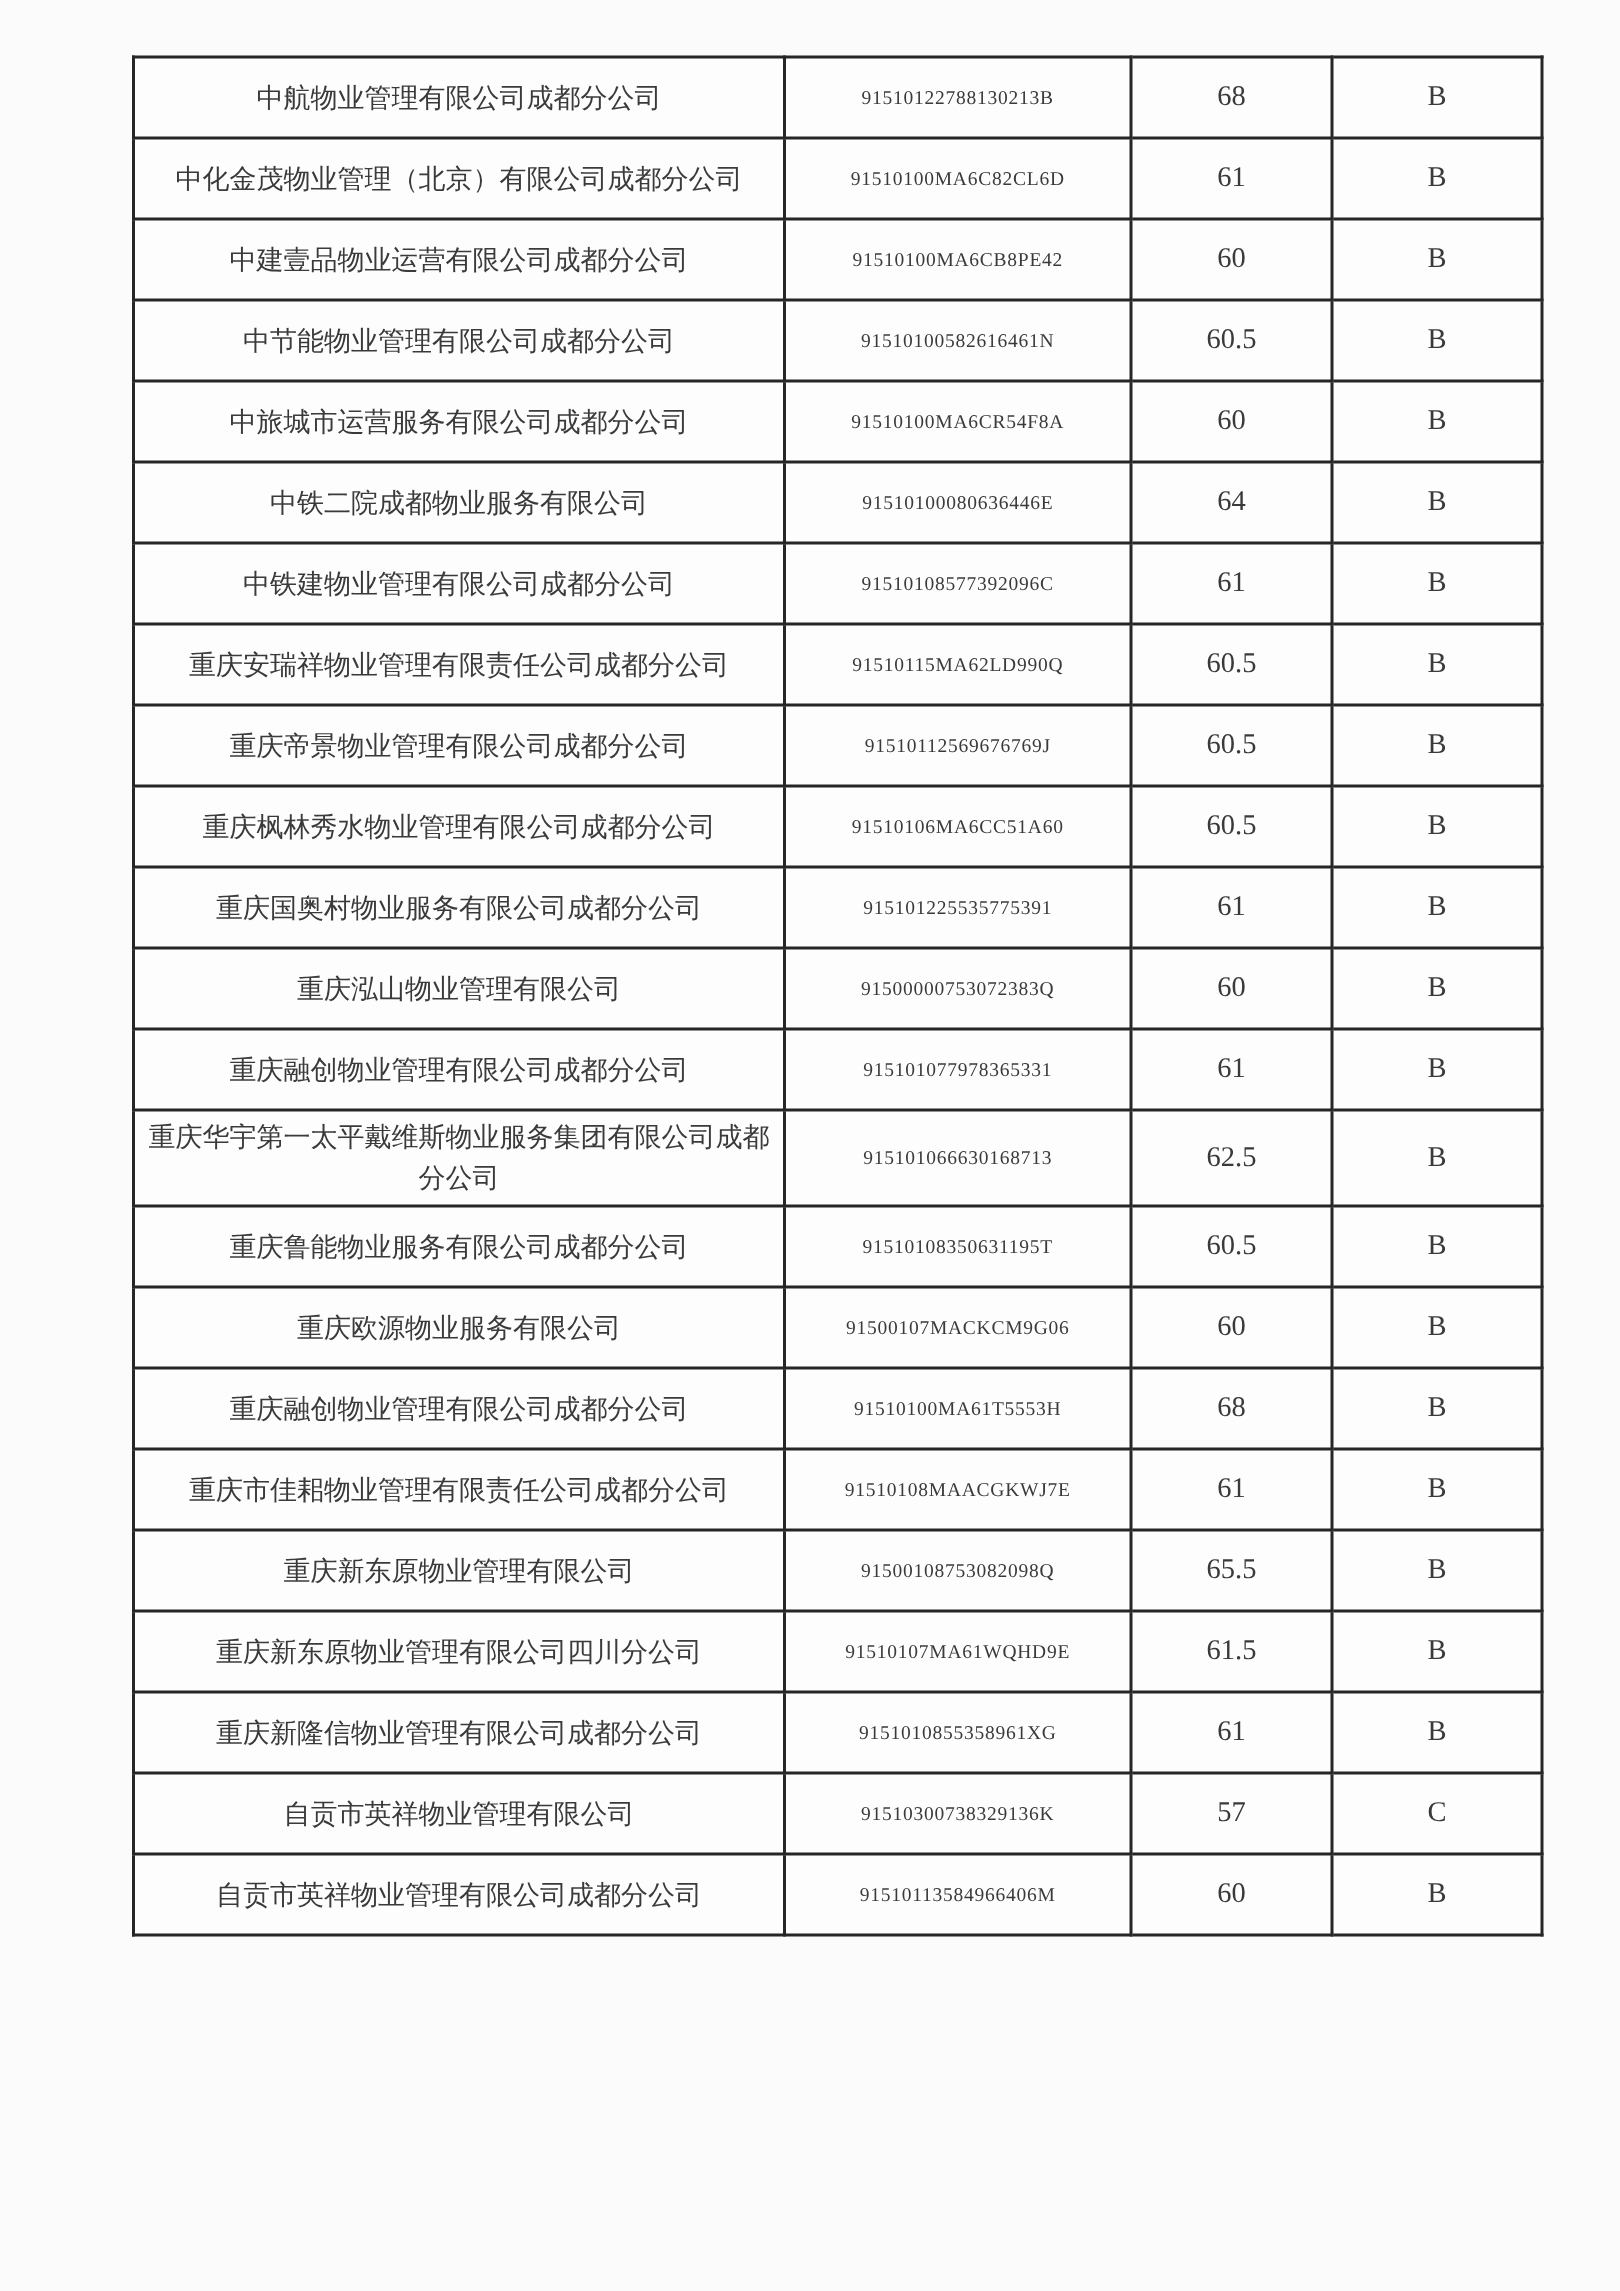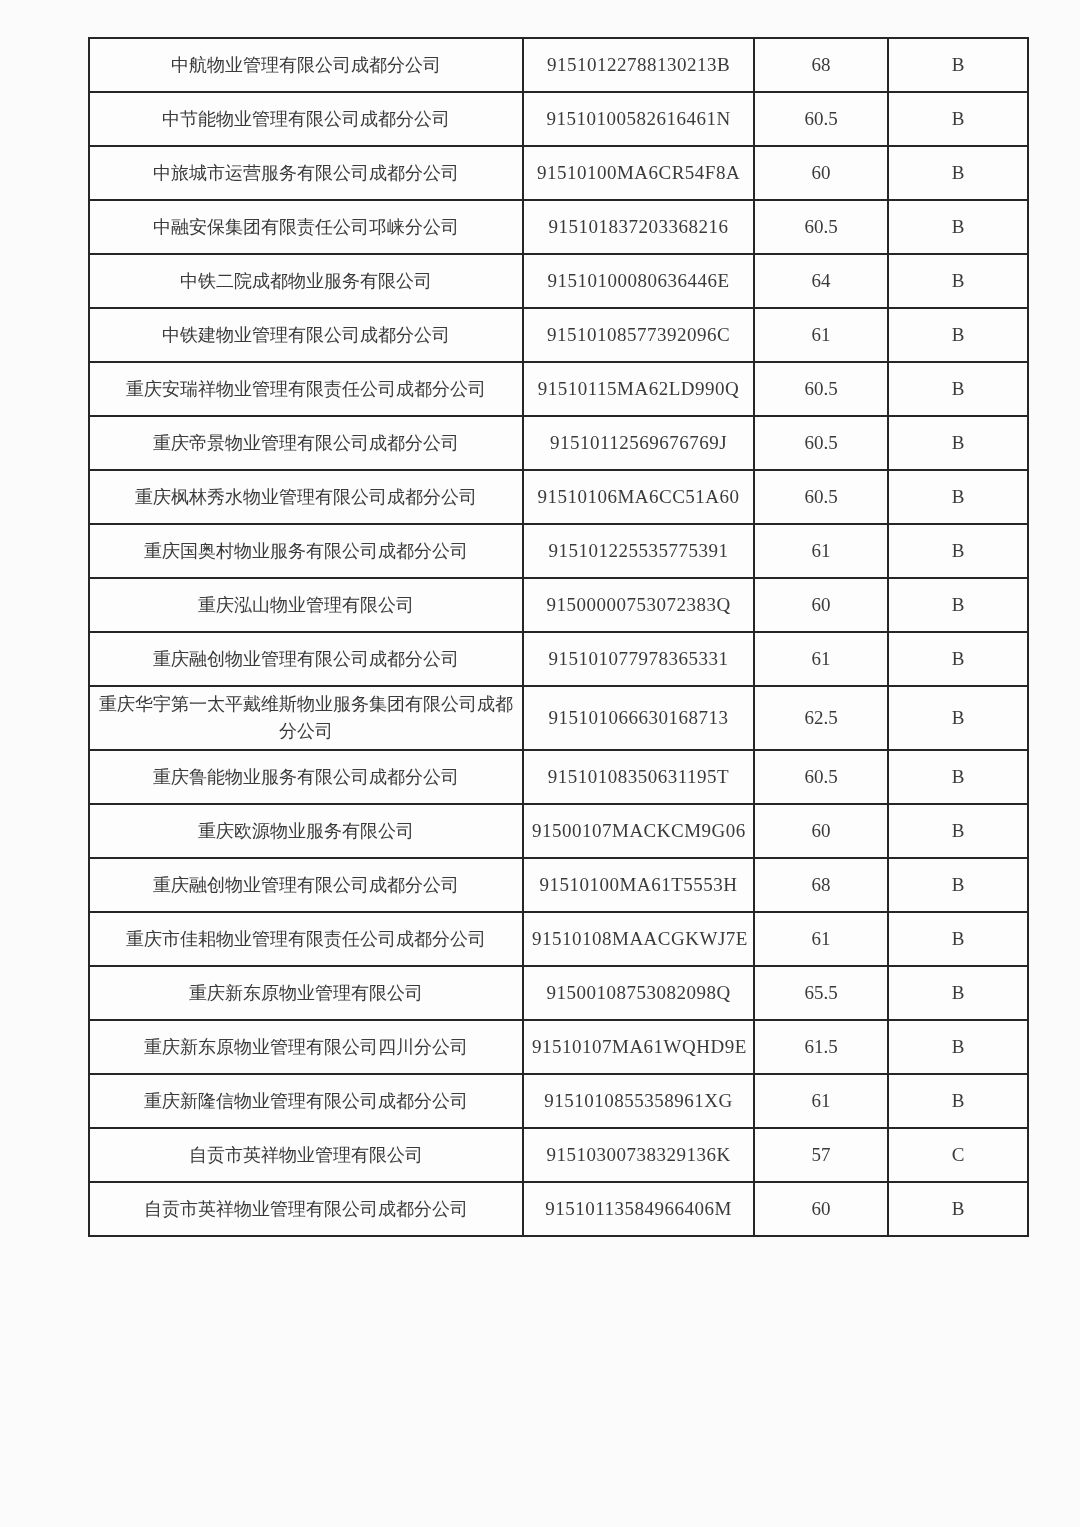--- a/index.html
+++ b/index.html
@@ -34,21 +34,21 @@
     box-sizing: border-box;
   }
   .rating-table tr {
     height: 54px;
   }
   .cell-company {
     font-size: 18px;
     line-height: 1.5;
   }
   .cell-code {
-    font-size: 19px;
+    font-size: 13px;
     letter-spacing: 0.5px;
     white-space: nowrap;
     margin-top: 34px;
   }
   .cell-score {
     font-size: 19px;
     margin-left: 20px;
   }
   .cell-grade {
     font-size: 19px;
@@ -66,35 +66,41 @@
       <col style="width:140px">
     </colgroup>
     <tbody>
         <tr>
     <td class="cell-company">中航物业管理有限公司成都分公司</td>
     <td class="cell-code">91510122788130213B</td>
     <td class="cell-score">68</td>
     <td class="cell-grade">B</td>
   </tr>
         <tr>
+    <td class="cell-company">中化金茂物业管理（北京）有限公司成都分公司</td>
+    <td class="cell-code">91510100MA6C82CL6D</td>
+    <td class="cell-score">61</td>
+    <td class="cell-grade">B</td>
+  </tr>
+        <tr>
+    <td class="cell-company">中建壹品物业运营有限公司成都分公司</td>
+    <td class="cell-code">91510100MA6CB8PE42</td>
+    <td class="cell-score">60</td>
+    <td class="cell-grade">B</td>
+  </tr>
+        <tr>
     <td class="cell-company">中节能物业管理有限公司成都分公司</td>
     <td class="cell-code">91510100582616461N</td>
     <td class="cell-score">60.5</td>
     <td class="cell-grade">B</td>
   </tr>
         <tr>
     <td class="cell-company">中旅城市运营服务有限公司成都分公司</td>
     <td class="cell-code">91510100MA6CR54F8A</td>
     <td class="cell-score">60</td>
-    <td class="cell-grade">B</td>
-  </tr>
-        <tr>
-    <td class="cell-company">中融安保集团有限责任公司邛崃分公司</td>
-    <td class="cell-code">915101837203368216</td>
-    <td class="cell-score">60.5</td>
     <td class="cell-grade">B</td>
   </tr>
         <tr>
     <td class="cell-company">中铁二院成都物业服务有限公司</td>
     <td class="cell-code">91510100080636446E</td>
     <td class="cell-score">64</td>
     <td class="cell-grade">B</td>
   </tr>
         <tr>
     <td class="cell-company">中铁建物业管理有限公司成都分公司</td>

